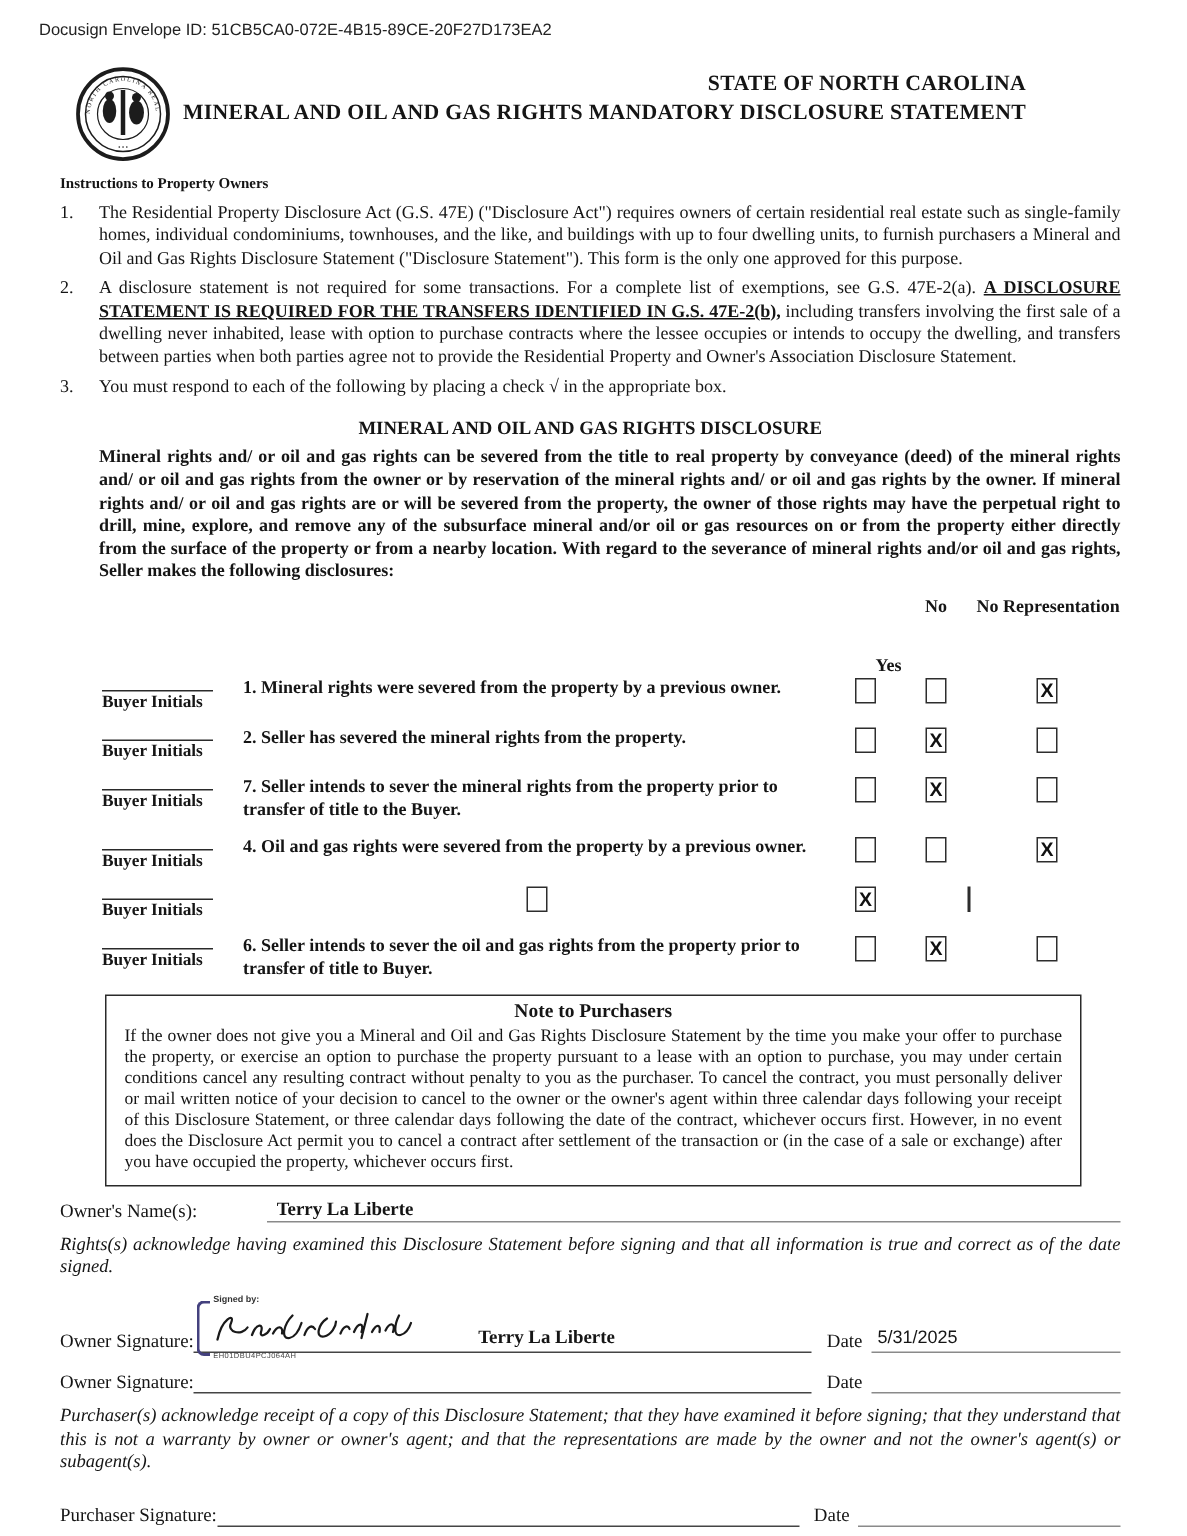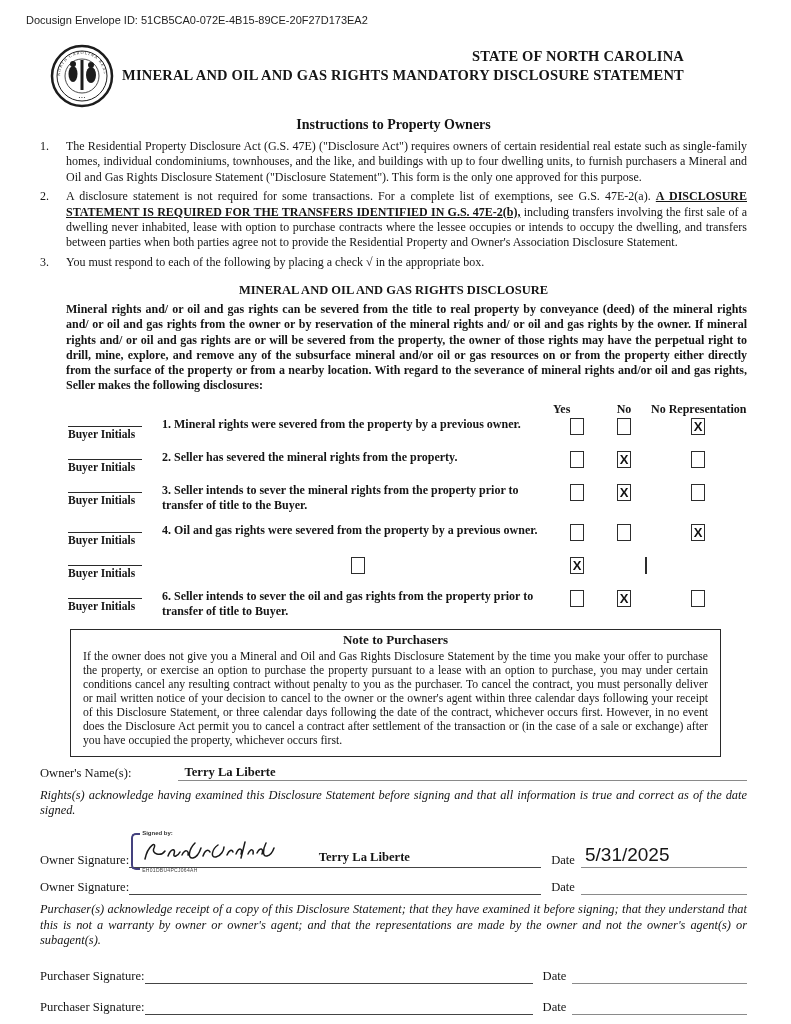--- a/index.html
+++ b/index.html
@@ -9,37 +9,37 @@
 
   .ds-id{font-family:"Liberation Sans",sans-serif;font-size:11px;color:#222;
          padding:4px 0 0 0;margin-left:-14px;}
 
   
   .hdr{display:flex;align-items:flex-start;margin-top:18px;margin-left:10px;}
   .seal{width:64px;height:64px;flex:0 0 64px;margin-right:8px;}
   .titles{padding-top:4px;text-align:right;}
   .t1{font-weight:bold;font-size:14.5px;letter-spacing:.2px;}
   .t2{font-weight:bold;font-size:14.5px;letter-spacing:.2px;margin-top:2px;}
-  .instr-head{text-align:center;font-weight:bold;font-size:14px;margin-top:9px;}
+  .instr-head{text-align:left;font-weight:bold;font-size:10px;margin-top:9px;}
 
   
   .ilist{margin-top:6px;}
   .iitem{display:flex;margin-bottom:4px;}
   .inum{flex:0 0 26px;text-align:left;font-size:12px;line-height:15.4px;}
   .itext{flex:1;font-size:12px;line-height:15.4px;text-align:justify;}
   .bu{font-weight:bold;text-decoration:underline;}
 
   .sec-head{text-align:center;font-weight:bold;font-size:12.5px;margin-top:13px;}
   .intro{font-weight:bold;font-size:12px;line-height:15.2px;text-align:justify;
          margin:4px 0 0 26px;}
 
   
   .grid-head{display:grid;grid-template-columns:122px 391px 48px 46px 1fr;
              font-weight:bold;font-size:12px;margin-top:9px;}
-  .gh-yes{text-align:left;}
+  .gh-yes{text-align:right;margin-top:39px;}
   .gh-no{text-align:center;}
   .gh-norep{text-align:left;padding-left:4px;}
   .drow{display:grid;grid-template-columns:122px 391px 48px 46px 1fr;
         margin-top:3px;margin-bottom:10px;}
   .init{padding-left:28px;}
   .init-line{width:74px;border-bottom:1.4px solid #2a2a2a;height:9px;}
   .init-label{font-weight:bold;font-size:11.5px;padding-top:1px;}
   .stmt{font-weight:bold;font-size:12px;line-height:15px;padding-right:14px;}
   .cbcell{display:flex;justify-content:center;align-items:flex-start;padding-top:1px;}
   .cb-norep{justify-content:flex-start;padding-left:44px;}
@@ -62,21 +62,21 @@
 
   
   .sigrow{display:flex;align-items:flex-end;margin-top:8px;}
   .sig-area{flex:0 0 412px;border-bottom:1.5px solid #444;display:flex;
             align-items:flex-end;position:relative;height:34px;}
   .sig-area.empty{height:18px;}
   .printed{position:absolute;left:50%;transform:translateX(-18%);bottom:2px;
            font-weight:bold;font-size:12.6px;white-space:nowrap;}
   .datelab{font-size:12.6px;margin-left:10px;white-space:nowrap;}
   .dateline{flex:1;border-bottom:1.5px solid #8a8a8a;margin-left:6px;
-            font-family:"Liberation Sans",sans-serif;font-size:19px;
+            font-family:"Liberation Sans",sans-serif;font-size:12px;
             padding:0 0 1px 4px;min-height:16px;}
 
   
   .stamp{position:absolute;left:2px;bottom:-7px;width:158px;height:44px;}
   .bracket{position:absolute;left:0;top:3px;bottom:4px;width:7px;
            border:2px solid #44417e;border-right:none;border-radius:5px 0 0 5px;}
   .signedby{position:absolute;left:11px;top:0;font-family:"Liberation Sans",sans-serif;
             font-size:6px;font-weight:bold;color:#333;}
   .sigscript{position:absolute;left:9px;top:6px;}
   .sigid{position:absolute;left:11px;bottom:1px;font-family:"Liberation Sans",sans-serif;
@@ -169,21 +169,21 @@
     <div class="cbcell cb-norep">
         <span class="cb"></span>
       </div>
   </div>
 
   <div class="drow">
     <div class="init">
       <div class="init-line"></div>
       <div class="init-label">Buyer Initials</div>
     </div>
-    <div class="stmt">3. Seller intends to sever the mineral rights from the property prior to transfer of title to the Buyer.</div>
+    <div class="stmt">7. Seller intends to sever the mineral rights from the property prior to transfer of title to the Buyer.</div>
     <div class="cbcell">
         <span class="cb"></span>
       </div>
     <div class="cbcell">
         <span class="cb checked"></span>
       </div>
     <div class="cbcell cb-norep">
         <span class="cb"></span>
       </div>
   </div>

